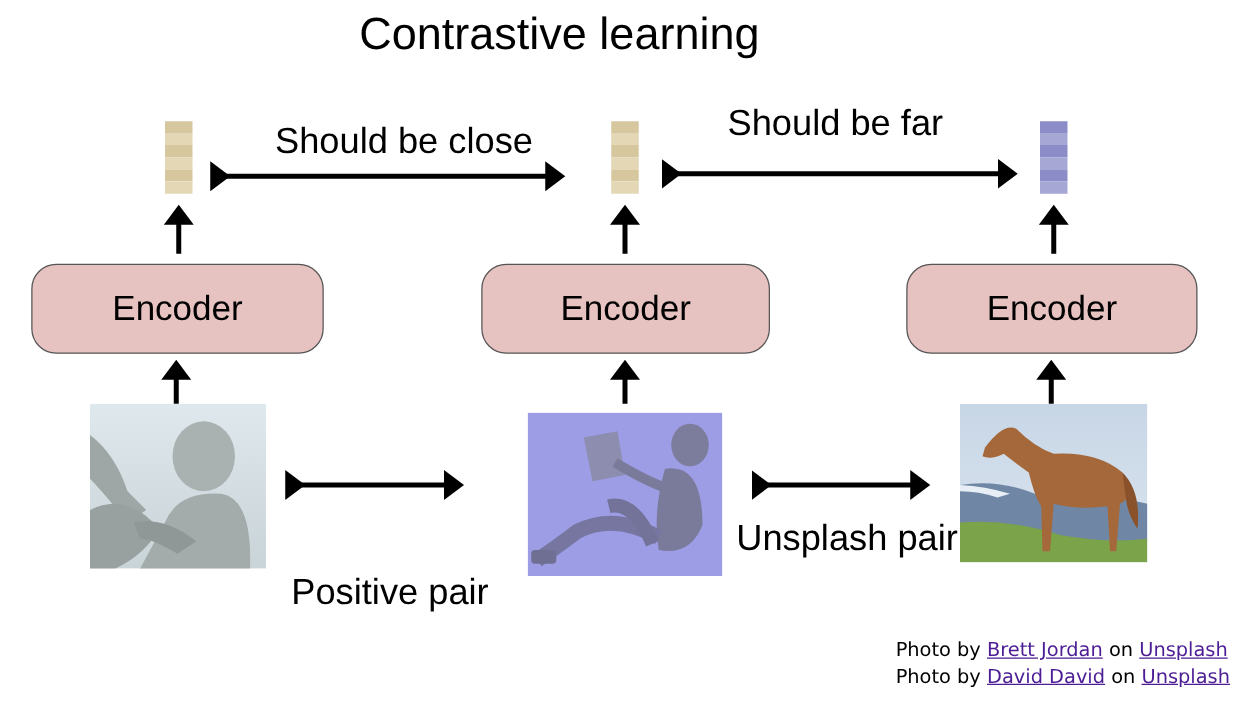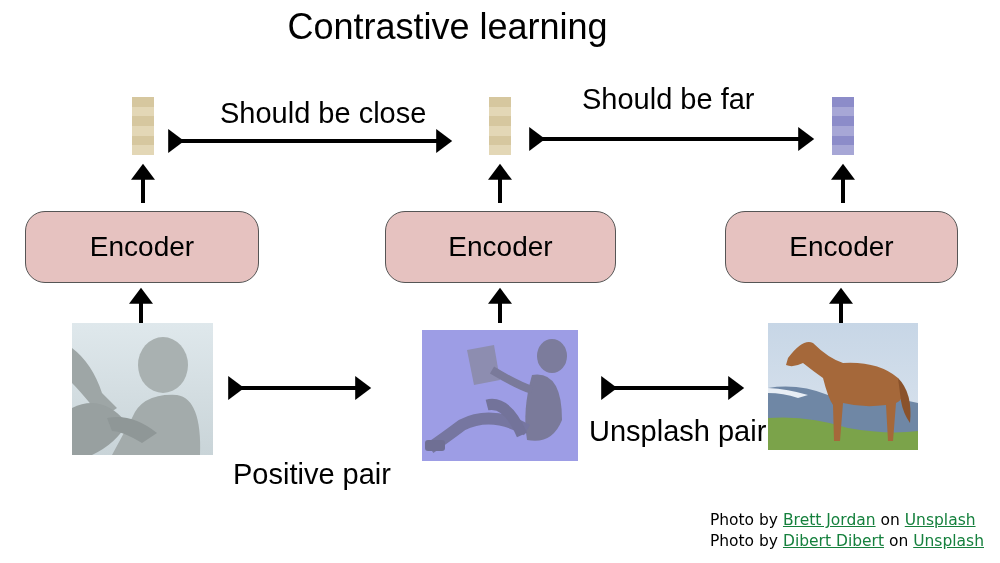--- a/index.html
+++ b/index.html
@@ -10,21 +10,21 @@
     .label { font-size: 29px; white-space: nowrap; }
     .encoder { background: #e6c2c0; border: 1.3px solid #555; border-radius: 20px;
                display: flex; align-items: center; justify-content: center;
                font-size: 28px; box-sizing: border-box; }
     .vec { width: 22px; height: 58px; display: flex; flex-direction: column; }
     .vec div { flex: 1; }
     svg.arrows { position: absolute; left: 0; top: 0; }
     .photo { overflow: hidden; }
     .credits { right: 16px; top: 510px; font-size: 15.5px; line-height: 21px;
                font-family: "DejaVu Sans", sans-serif; text-align: left; }
-    .credits a { color: #15803d; text-decoration: underline; cursor: pointer; }
+    .credits a { color: #4c1d95; text-decoration: underline; cursor: pointer; }
   </style>
 </head>
 <body>
 
 <div class="abs title">Contrastive learning</div>
 
 <div class="abs vec" style="left:132px; top:97px;" id="vec0">
     <div style="background: rgb(214, 199, 159);"></div>
     <div style="background: rgb(227, 215, 182);"></div>
     <div style="background: rgb(214, 199, 159);"></div>
@@ -126,15 +126,15 @@
 </div>
 
 <div class="abs label" style="left:233px; top:428px;margin-top:30px;">Positive pair</div>
 <div class="abs label" style="left:589px; top:415px;">Unsplash pair</div>
 
 <div class="abs credits">
   <div>
     <span>Photo by </span><a>Brett Jordan</a><span> on </span><a>Unsplash</a>
   </div>
   <div>
-    <span>Photo by </span><a>Dibert Dibert</a><span> on </span><a>Unsplash</a>
+    <span>Photo by </span><a>David David</a><span> on </span><a>Unsplash</a>
   </div>
 </div>
 
 </body></html>

